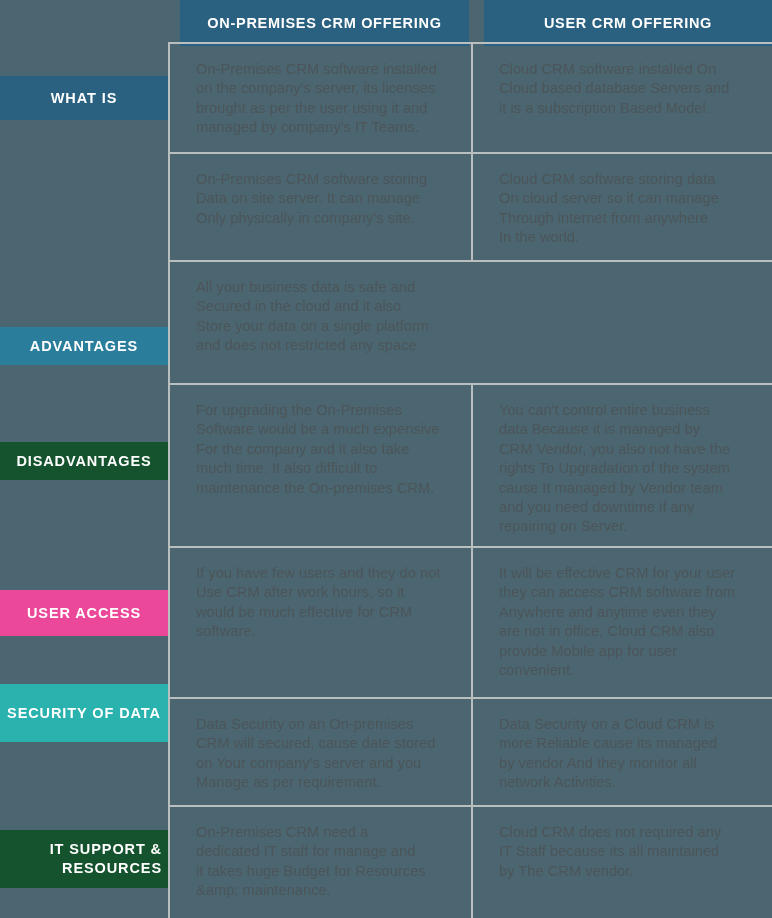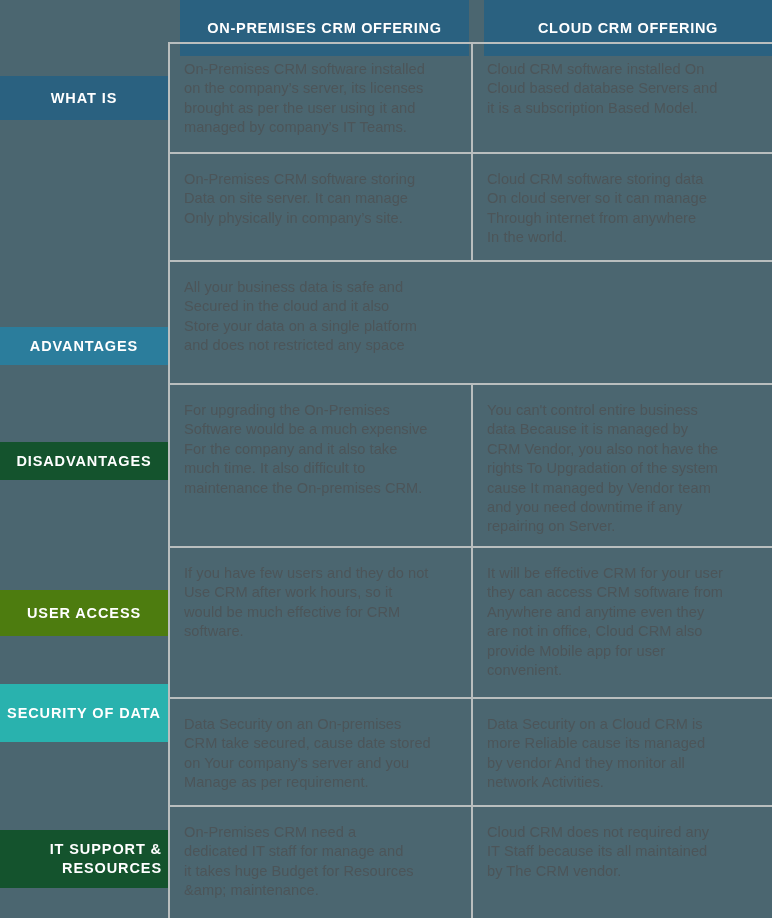--- a/index.html
+++ b/index.html
@@ -54,21 +54,21 @@
     left: 168px;
     top: 0;
     width: 604px;
     height: 918px;
   }
 
   
   .col-head {
     position: absolute;
     top: 0;
-    height: 56px;
+    height: 46px;
     background: #2a6180;
     color: #ffffff;
     font-weight: bold;
     font-size: 14.5px;
     letter-spacing: 0.7px;
     display: flex;
     align-items: center;
     justify-content: center;
     text-align: center;
   }
@@ -88,53 +88,53 @@
 
   .grid-row {
     position: relative;
     width: 604px;
     border-bottom: 2px solid #b9bebe;
     display: flex;
   }
 
   .cell {
     position: relative;
-    padding: 16px 14px 10px 14px;
+    padding: 16px 14px 10px 26px;
     color: #4c5559;
     font-size: 14.6px;
     line-height: 1.33;
     letter-spacing: 0.05px;
     overflow: hidden;
   }
   .cell-left  { width: 303px; border-right: 2px solid #b9bebe; }
   .cell-right { width: 301px; }
 
   .cell p { white-space: pre-line; }
 </style>
 </head>
 <body>
 
 <div id="page">
 
   <div id="label-rail">
       <div class="row-label" style="top: 76px; height: 44px; background: rgb(42, 97, 128);">WHAT IS</div>
       <div class="row-label" style="top: 299px; height: 38px; background: rgb(43, 125, 156); margin-top: 28px;">ADVANTAGES</div>
       <div class="row-label" style="top: 442px; height: 38px; background: #14532d;">DISADVANTAGES</div>
-      <div class="row-label" style="top: 590px; height: 46px; background: #4d7c0f;">USER ACCESS</div>
+      <div class="row-label" style="top: 590px; height: 46px; background: #ec4899;">USER ACCESS</div>
       <div class="row-label" style="top: 684px; height: 58px; background: rgb(41, 178, 174);">SECURITY OF
 DATA</div>
       <div class="row-label" style="top: 830px; height: 58px; background: #14532d; text-align: right;">IT SUPPORT &amp;
 RESOURCES</div>
     </div>
 
   <div id="table">
 
     <div class="col-head" id="head-onprem">ON-PREMISES CRM OFFERING</div>
 
-    <div class="col-head" id="head-cloud">CLOUD CRM OFFERING</div>
+    <div class="col-head" id="head-cloud">USER CRM OFFERING</div>
 
     <div id="grid">
         <div class="grid-row" style="height: 110px;">
           <div class="cell cell-left">
             <p>On-Premises CRM software installed
 on the company’s server, its licenses
 brought as per the user using it and
 managed by company’s IT Teams.</p>
           </div>
           <div class="cell cell-right">
@@ -194,21 +194,21 @@
 they can access CRM software from
 Anywhere and anytime even they
 are not in office, Cloud CRM also
 provide Mobile app for user
 convenient.</p>
           </div>
         </div>
         <div class="grid-row" style="height: 108px;">
           <div class="cell cell-left">
             <p>Data Security on an On-premises
-CRM take secured, cause date stored
+CRM will secured, cause date stored
 on Your company’s server and you
 Manage as per requirement.</p>
           </div>
           <div class="cell cell-right">
             <p>Data Security on a Cloud CRM is
 more Reliable cause its managed
 by vendor And they monitor all
 network Activities.</p>
           </div>
         </div>

